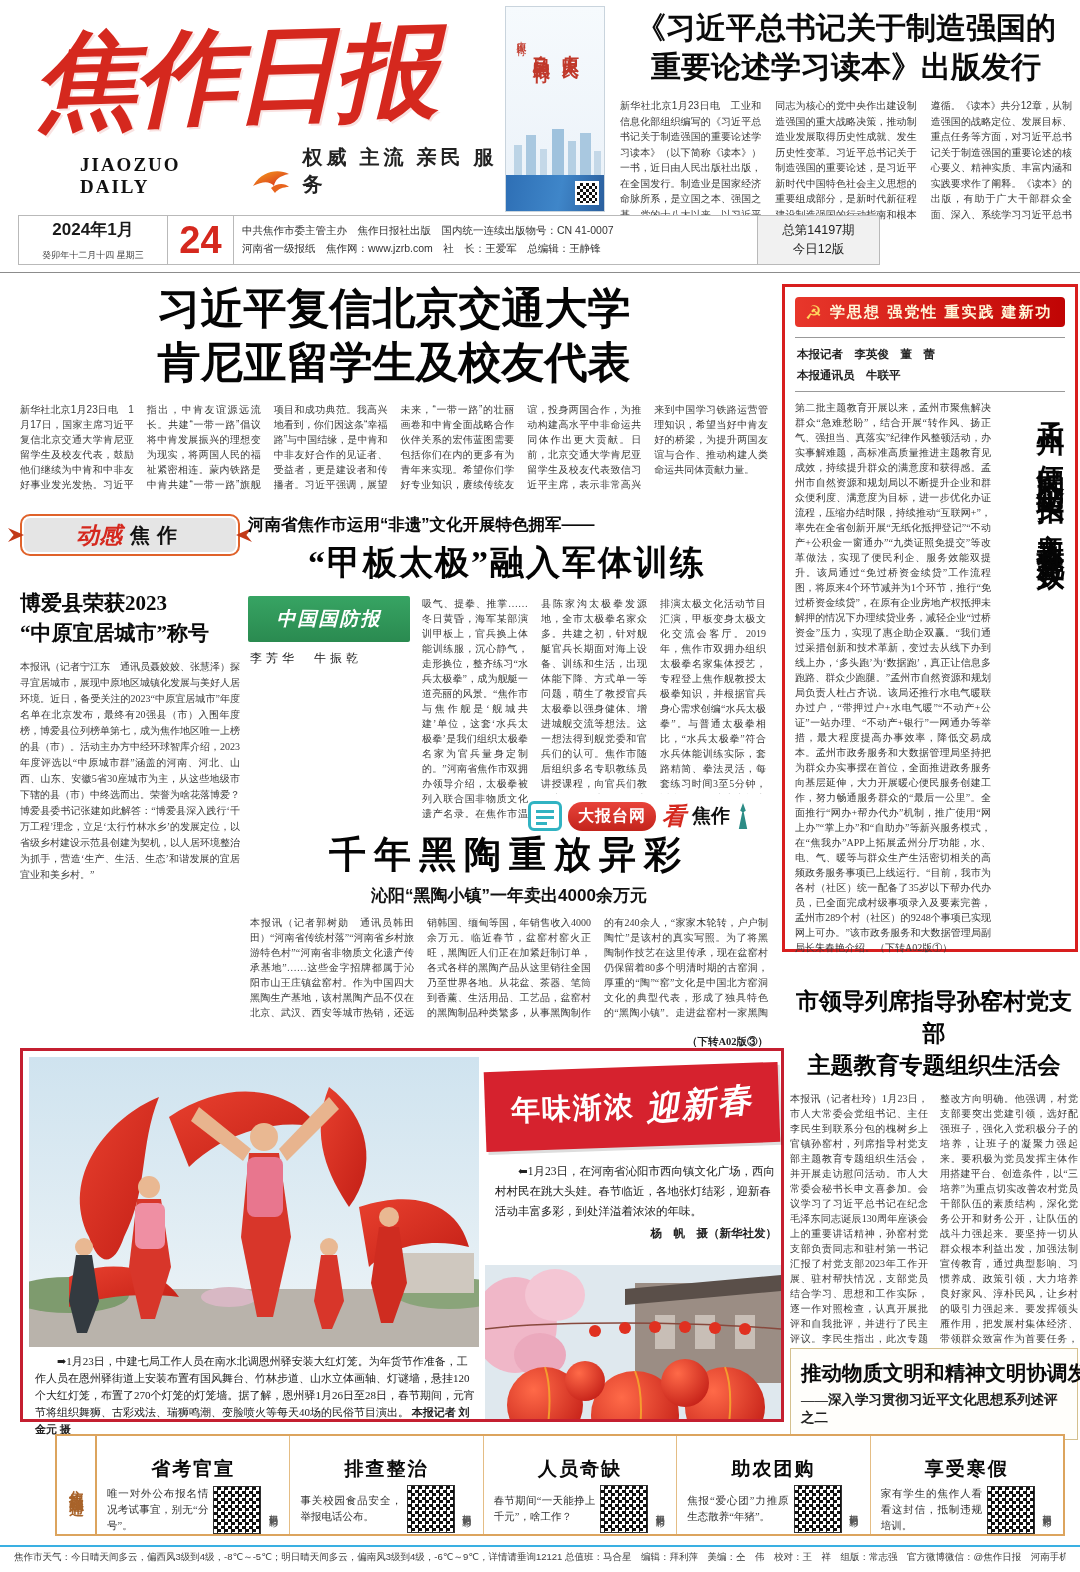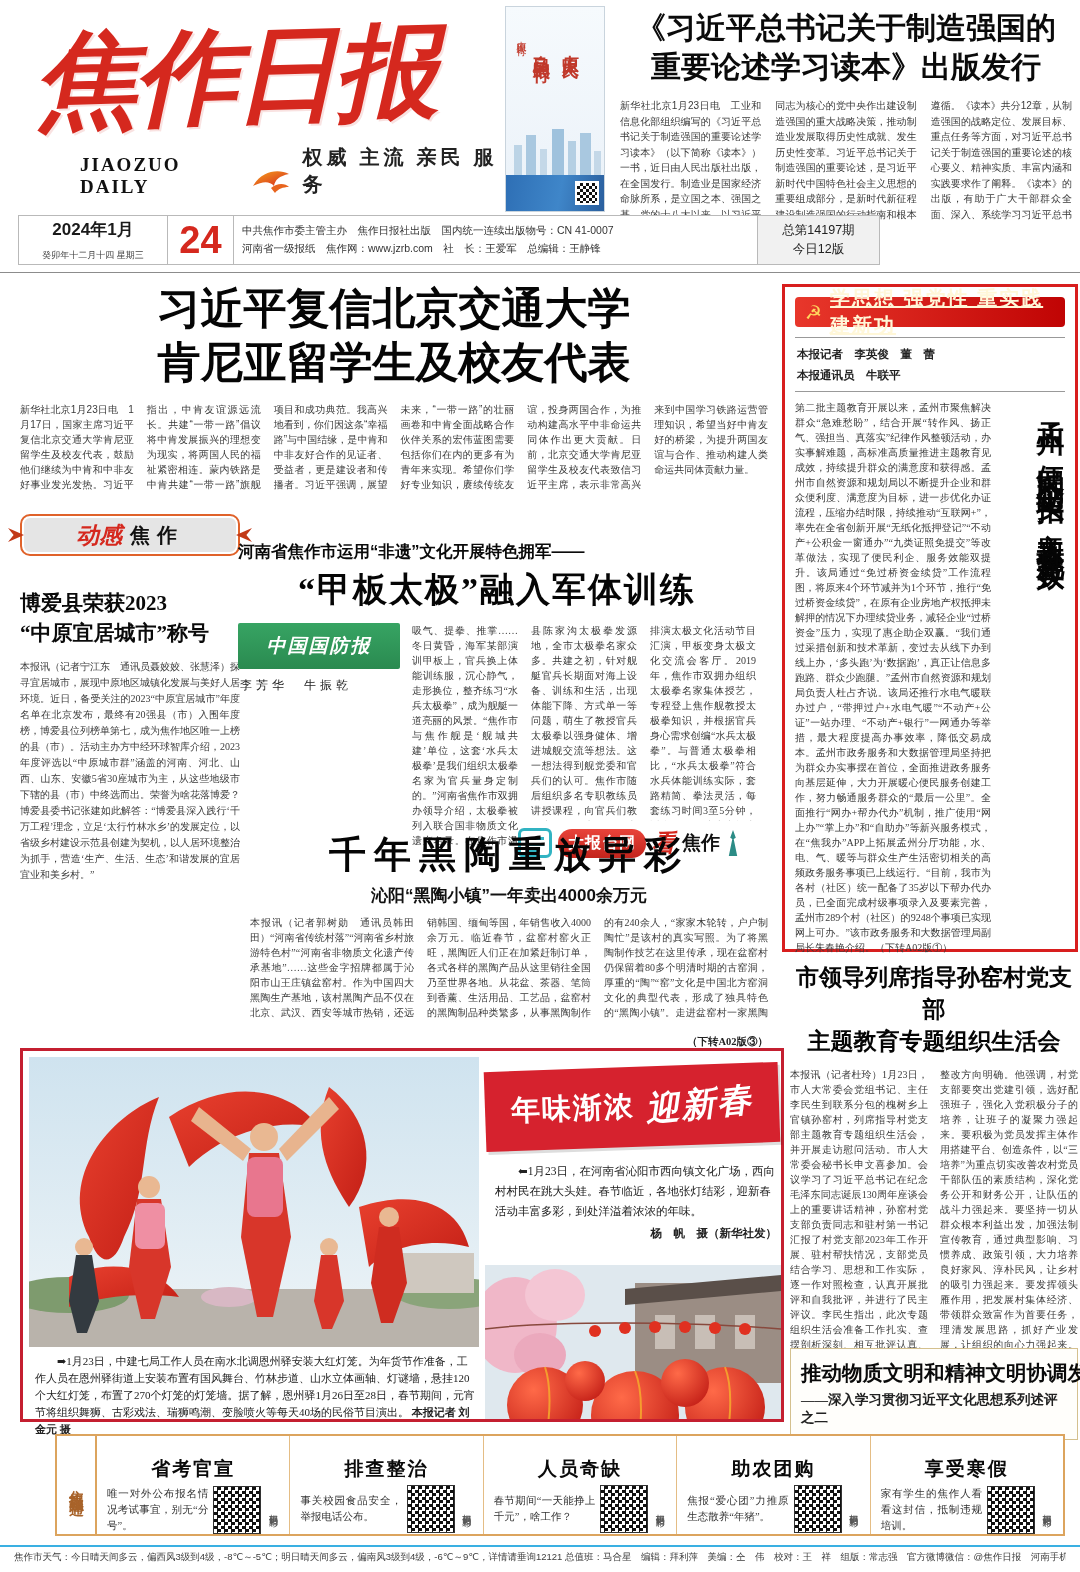--- a/index.html
+++ b/index.html
@@ -62,21 +62,21 @@
   .ribbon:before,.ribbon:after { content:""; position:absolute; top:50%; width:16px; height:14px;
             background:#c23a18; transform:translateY(-50%); }
   .ribbon:before { left:-14px; clip-path:polygon(0 0,100% 50%,0 100%,35% 50%); }
   .ribbon:after { right:-14px; clip-path:polygon(100% 0,0 50%,100% 100%,65% 50%); }
   .ribbon .r1 { color:#d5281e; font-weight:900; font-style:italic; font-size:23px; }
   .ribbon .r2 { color:#111; font-weight:900; font-size:20px; letter-spacing:7px; }
   .donggan h3 { margin-top:32px; font-size:21px; font-weight:900; line-height:1.45; color:#0a0a0a; }
   .donggan .body { margin-top:10px; font-size:10px; line-height:1.6; color:#3a3a3a; height:346px; overflow:hidden; }
 
   
-  .jiaban { position:absolute; left:238px; top:514px; width:518px;margin-top:27px; }
+  .jiaban { position:absolute; left:248px; top:514px; width:518px; }
   .jiaban .kicker { font-size:16.5px; font-weight:900; color:#0a0a0a; }
   .jiaban h3 { font-size:34px; font-weight:900; text-align:center; letter-spacing:2px; margin-top:4px; color:#050505; }
   .jb-row { margin-top:10px; position:relative; }
   .gflogo { float:left; width:162px; margin-right:12px; }
   .gflogo .box { height:46px; background:linear-gradient(180deg,#37a463,#2a8a50); color:#fff; display:flex;
                  align-items:center; justify-content:center; font-size:19px; font-weight:900; font-style:italic;
                  letter-spacing:2px; border-radius:2px; }
   .gflogo .by { margin:8px 0 6px 2px; font-size:12px; color:#222; letter-spacing:4px; }
   .jb-body { column-count:3; column-gap:13px; font-size:10px; line-height:1.5; color:#3a3a3a;
              height:238px; overflow:hidden; }
@@ -98,31 +98,31 @@
   .heitao .body { margin-top:8px; column-count:3; column-gap:13px; font-size:10px; line-height:1.5;
                   color:#3a3a3a; height:118px; overflow:hidden; }
   .heitao .jump { text-align:right; font-size:10.5px; font-weight:700; color:#222; margin-top:2px; }
 
   
   .redbox { position:absolute; left:782px; top:284px; width:296px; height:668px; border:3px solid #d81e1e;
             padding:10px 10px 8px; background:#fff; }
   .mz-banner { height:30px; border-radius:4px; background:linear-gradient(90deg,#e8372b,#c00404);
                display:flex; align-items:center; gap:8px; padding:0 10px; }
   .mz-banner .emblem { color:#ffd75e; font-size:19px; line-height:1; }
-  .mz-banner .txt { color:#fff7d8; font-weight:900; font-size:20px; letter-spacing:2px;text-decoration:underline; }
+  .mz-banner .txt { color:#fff7d8; font-weight:900; font-size:15px; letter-spacing:2px; }
   .mz-by { margin-top:10px; border-top:1px solid #999; border-bottom:1px solid #999; padding:6px 2px;
            font-size:11.5px; line-height:1.8; color:#222; font-weight:700; }
   .mz-flex { display:flex; margin-top:8px; gap:8px; height:556px; }
   .mz-body { flex:1; font-size:10px; line-height:1.5; color:#3a3a3a; overflow:hidden; }
   .mz-vert { width:66px; writing-mode:vertical-rl; text-orientation:upright; font-size:28px; font-weight:900;
              letter-spacing:5px; color:#050505; line-height:1.1; }
 
   
   .sunyao { position:absolute; left:790px; top:962px; width:288px; }
-  .sunyao h3 { font-size:23px; font-weight:900; text-align:center; line-height:1.4; color:#050505; }
+  .sunyao h3 { font-size:23px; font-weight:900; text-align:center; line-height:1.4; color:#050505;margin-top:24px; }
   .sunyao .body { margin-top:8px; column-count:2; column-gap:12px; font-size:10px; line-height:1.5;
                   color:#3a3a3a; height:296px; overflow:hidden; }
 
   
   .tuidong { position:absolute; left:790px; top:1348px; width:288px; height:92px; border:1px solid #d4c08e;
              padding:10px 10px 6px; background:#fffefb; }
   .tuidong .t1 { font-size:20.5px; font-weight:900; color:#0a0a0a; white-space:nowrap; }
   .tuidong .t2 { font-size:13.5px; font-weight:700; margin-top:4px; color:#222; }
   .tuidong .more { margin-top:6px; text-align:right; font-size:10.5px; color:#333; letter-spacing:2px; }
   .tuidong .more b { color:#c30b0b; letter-spacing:0; }

